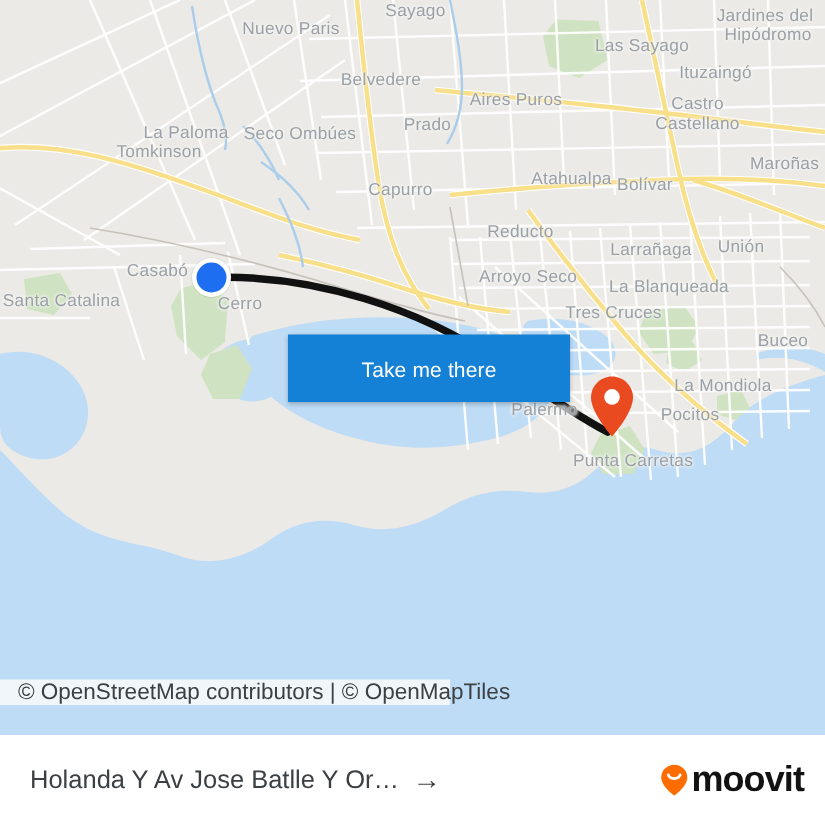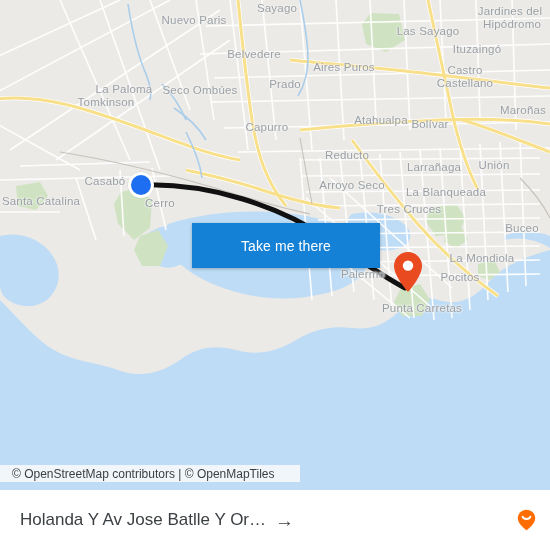--- a/index.html
+++ b/index.html
@@ -55,27 +55,27 @@
     display:flex;align-items:center;justify-content:center;
     font-size:14px;
     letter-spacing:.1px;
     cursor:pointer;
     box-shadow:0 1px 3px rgba(0,0,0,.25);
     margin-left:28px;
   }
 
   
   .attrib{
-    position:absolute;left:0;top:465px;height:17px;
+    position:absolute;left:0;top:453px;height:17px;
     background:#f1f6fa;
     display:flex;align-items:center;
     padding:0 12px;
     box-sizing:border-box;
     color:#3c4043;
-    font-size:12px;
+    font-size:15px;
     white-space:nowrap;
   }
 
   
   .footer{
     position:absolute;left:0;top:490px;width:550px;height:60px;
     background:#ffffff;
     display:flex;align-items:center;
     box-sizing:border-box;
     padding:0 14px 0 20px;
@@ -321,16 +321,17 @@
     <span class="footer-arrow">→</span>
     <span class="spacer"></span>
     <span class="brand">
       <span style="display:inline-block;line-height:0;">
         <svg width="19" height="22" viewBox="0 0 19 22" xmlns="http://www.w3.org/2000/svg">
           <path d="M9.5,0.8 C14.3,0.8 18.2,4.6 18.2,9.3 C18.2,15.3 9.5,21.4 9.5,21.4
                    C9.5,21.4 0.8,15.3 0.8,9.3 C0.8,4.6 4.7,0.8 9.5,0.8 Z" fill="#ff6d00"></path>
           <path d="M5.6,7.6 C6.6,10.8 12.4,10.8 13.4,7.6" fill="none" stroke="#ffffff" stroke-width="1.9" stroke-linecap="round"></path>
         </svg>
       </span>
+      <span class="brand-word">moovit</span>
     </span>
   </div>
 
 </div>
 
 </body></html>

